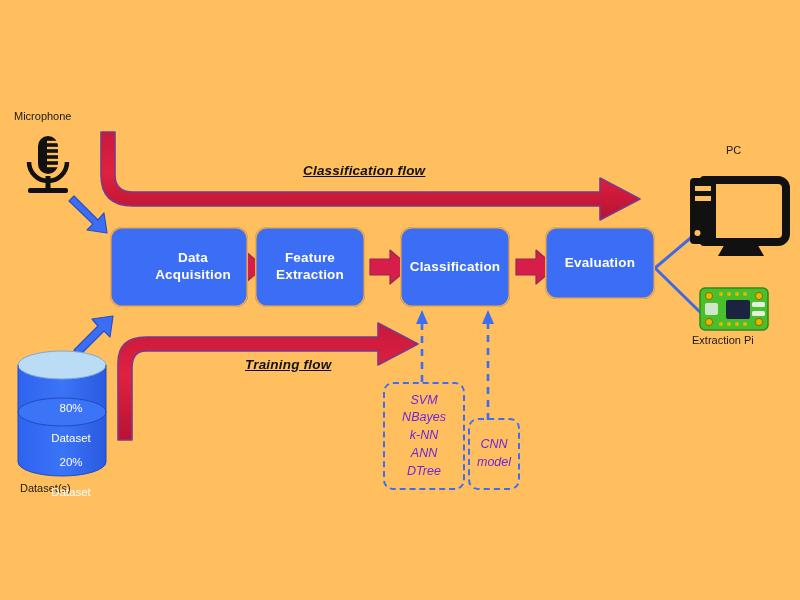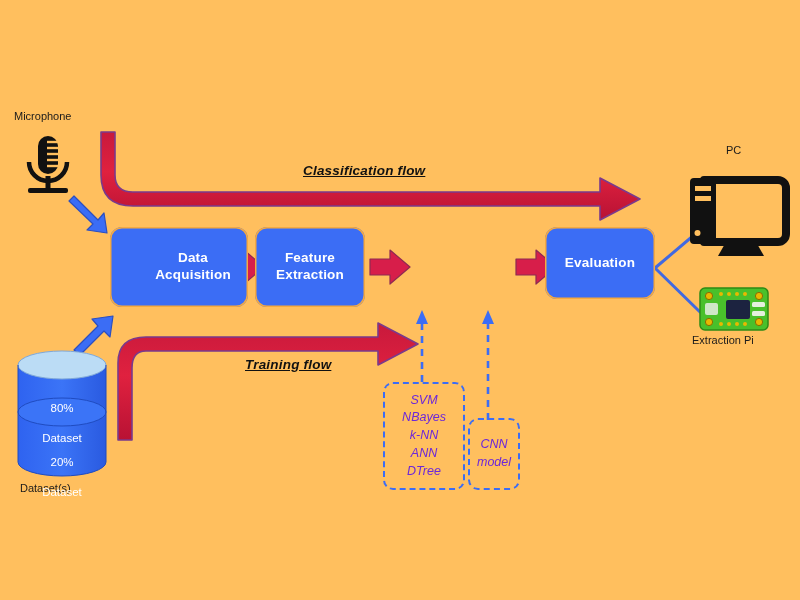--- a/index.html
+++ b/index.html
@@ -80,20 +80,21 @@
     text-decoration: underline;
   }
 
   
   #dataset-cylinder {
     position: absolute;
     left: 18px;
     top: 350px;
     width: 88px;
     height: 128px;
+    padding-left: 9px;
   }
   .cyl-text {
     position: absolute;
     width: 88px;
     text-align: center;
     color: #ffffff;
     font-size: 11.5px;
     line-height: 1.3;
     white-space: pre-line;
     pointer-events: none;
@@ -213,20 +214,23 @@
 <div class="layer">
 
   <div class="pbox" style="left:110px; top:227px; width:110px; height:80px;padding-left:28px;">
     <span>Data
 Acquisition</span>
   </div>
   <div class="pbox" style="left:255px; top:227px; width:110px; height:80px;">
     <span>Feature
 Extraction</span>
   </div>
+  <div class="pbox" style="left:400px; top:227px; width:110px; height:80px;">
+    <span>Classification</span>
+  </div>
   <div class="pbox" style="left:545px; top:227px; width:110px; height:72px;">
     <span>Evaluation</span>
   </div>
 
   <div class="mbox" style="left:383px; top:382px; width:78px; height:104px;">
     <span>SVM
 NBayes
 k-NN
 ANN
 DTree</span>

